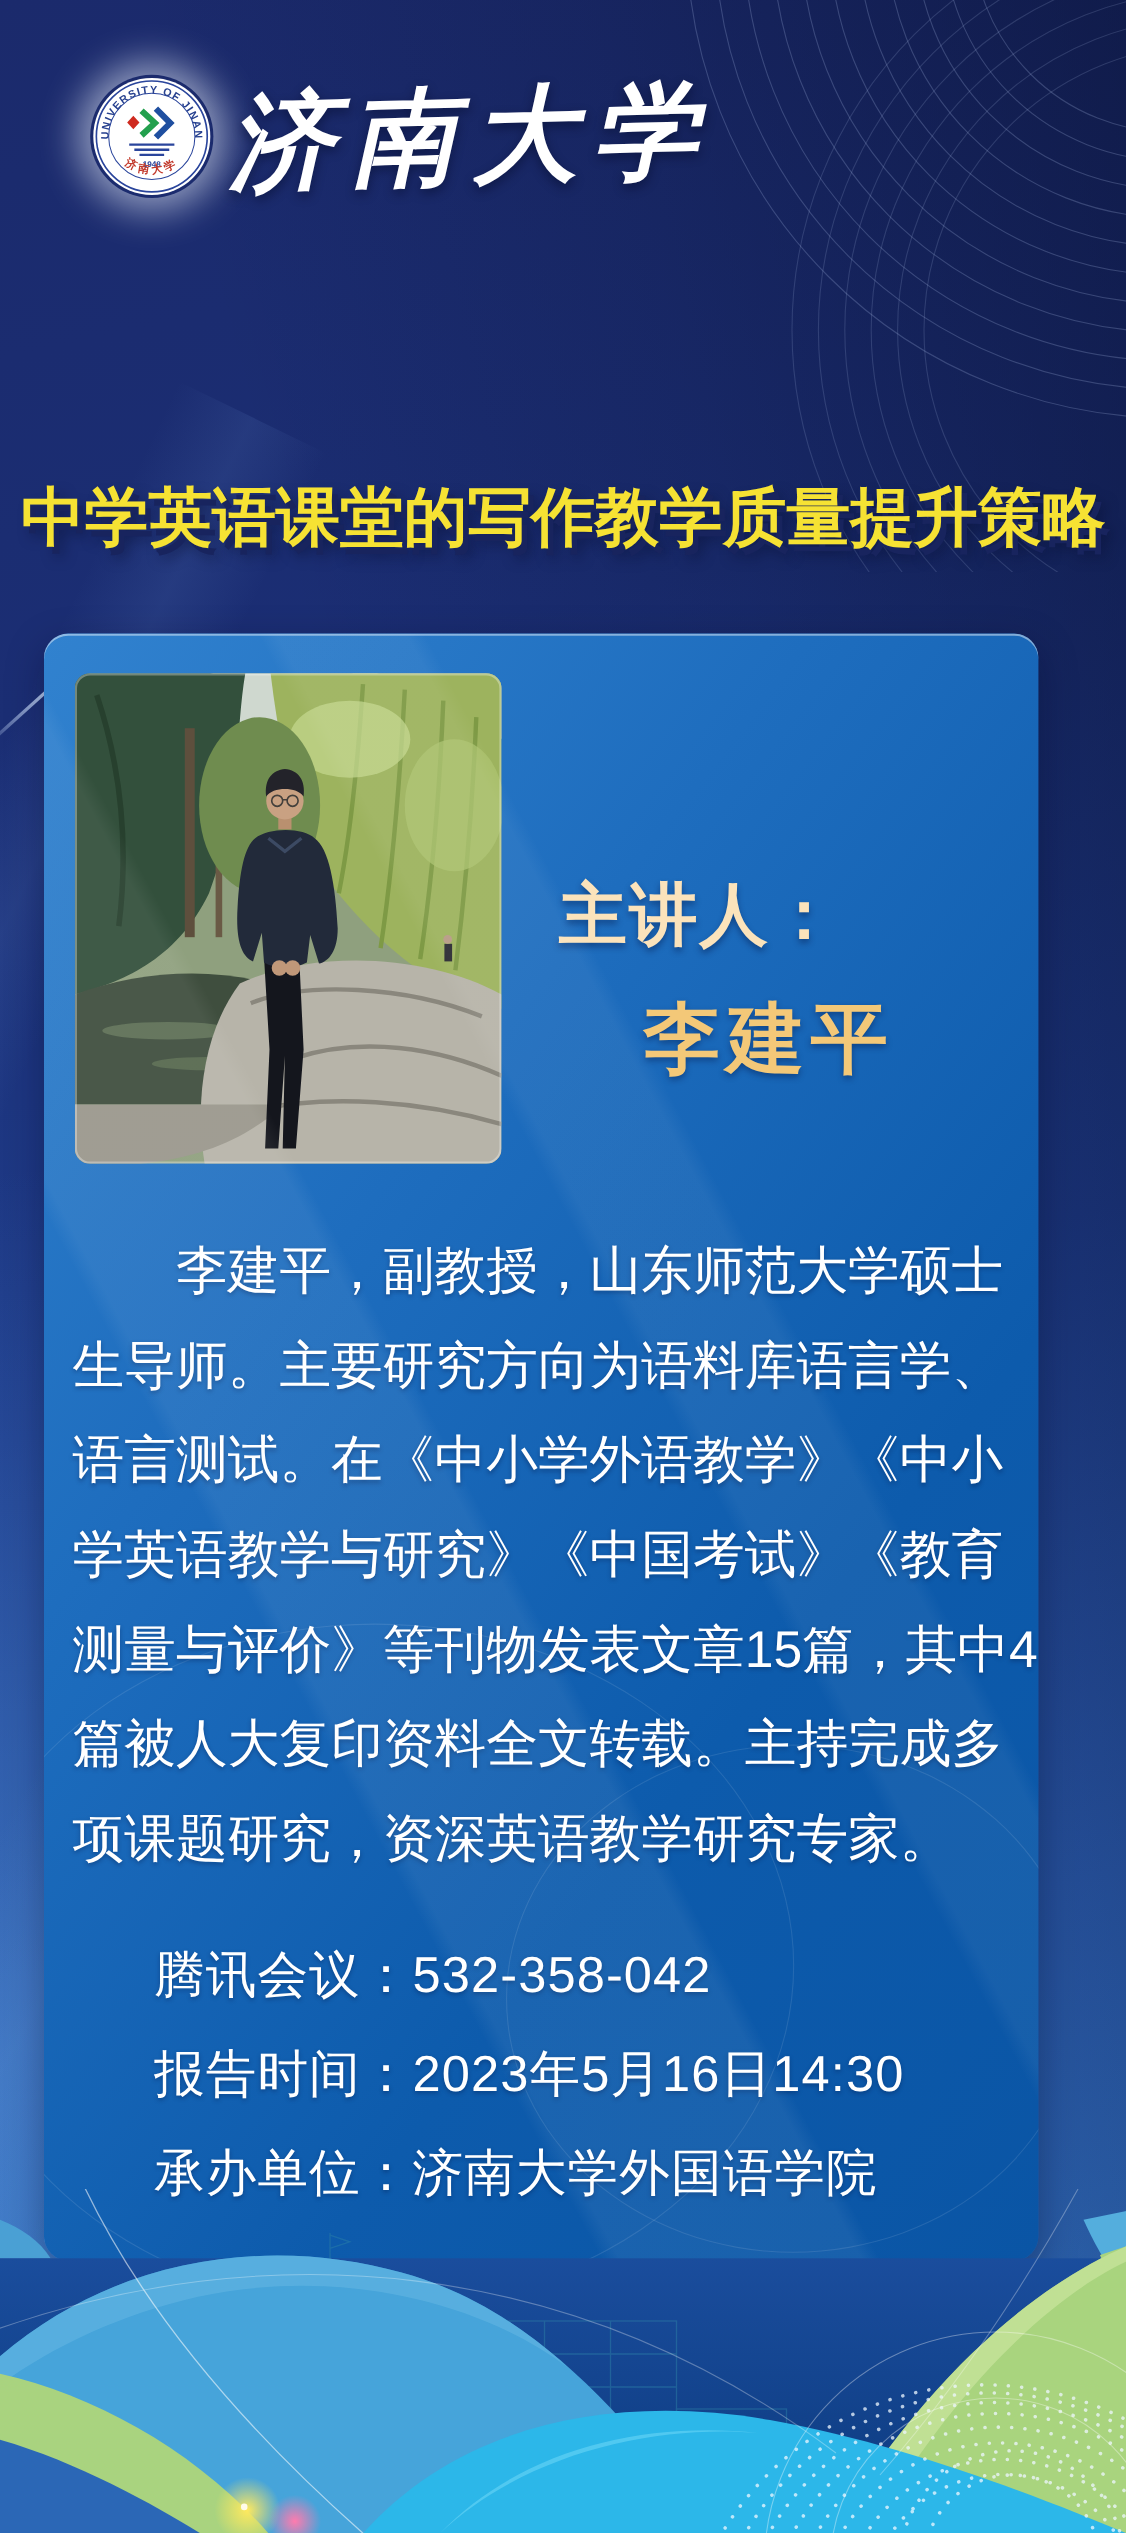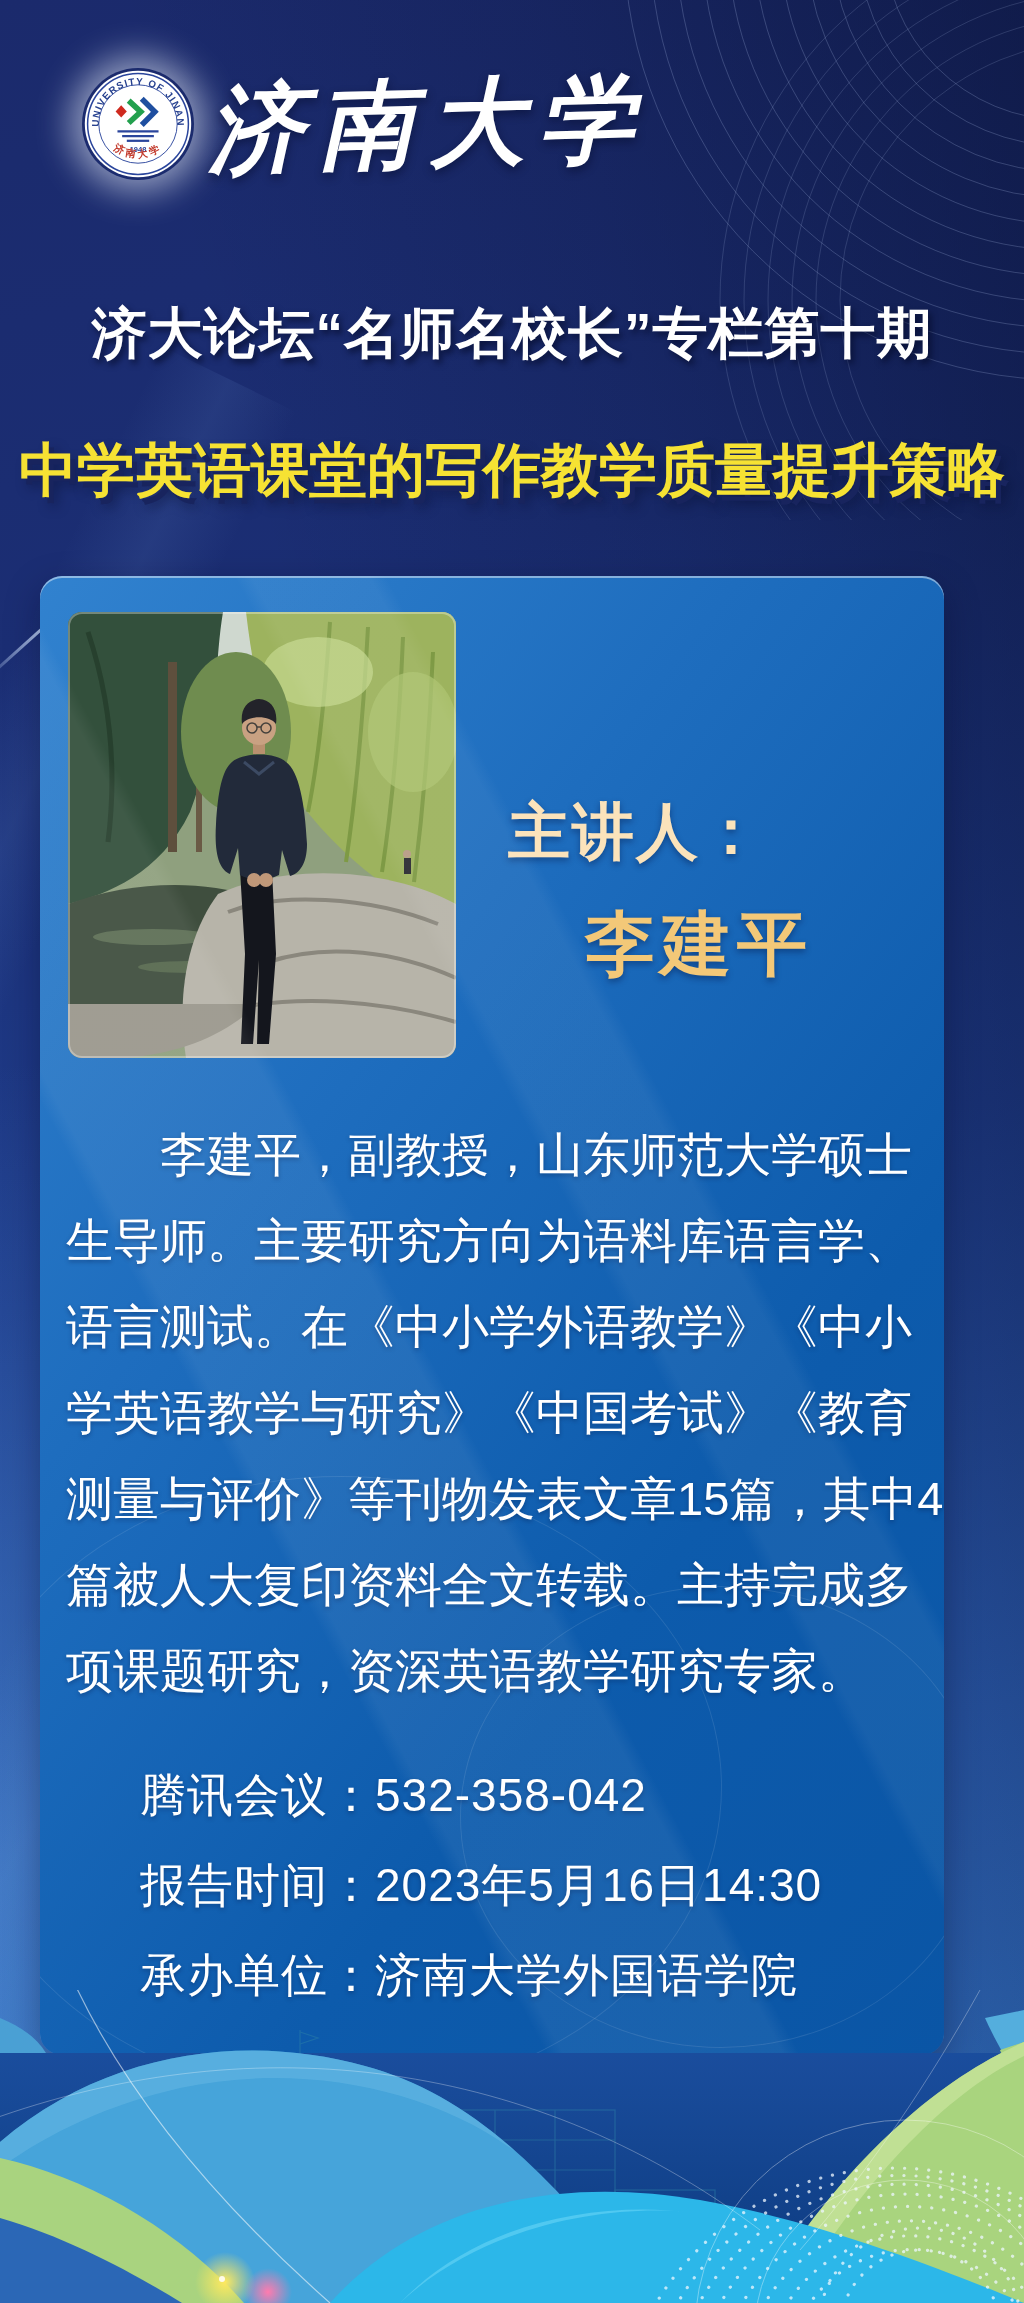--- a/index.html
+++ b/index.html
@@ -119,21 +119,20 @@
         </g>
         <text x="60" y="90" font-size="8" text-anchor="middle" fill="#2a459c" font-weight="bold" font-family="Liberation Sans, sans-serif">1948</text>
         <text font-size="11" fill="#c2382a" font-weight="bold" letter-spacing="3" font-family="DejaVu Sans, sans-serif">
           <textPath href="#ringBottom" startOffset="50%" text-anchor="middle">济南大学</textPath>
         </text>
       </svg>
     </div>
     <div class="uni-name">济南大学</div>
   </div>
 
-  <div class="forum-line">济大论坛“名师名校长”专栏第十期</div>
   <h1 class="main-title">中学英语课堂的写作教学质量提升策略</h1>
 
   <section class="card">
     <div class="ring r1"></div>
     <div class="ring r2"></div>
 
     <div class="photo">
       <svg viewBox="0 0 388 446" preserveAspectRatio="none">
         <rect x="0" y="0" width="388" height="446" fill="#8fa07e"></rect>
         <ellipse cx="200" cy="45" rx="130" ry="55" fill="#cfd8cf"></ellipse>

